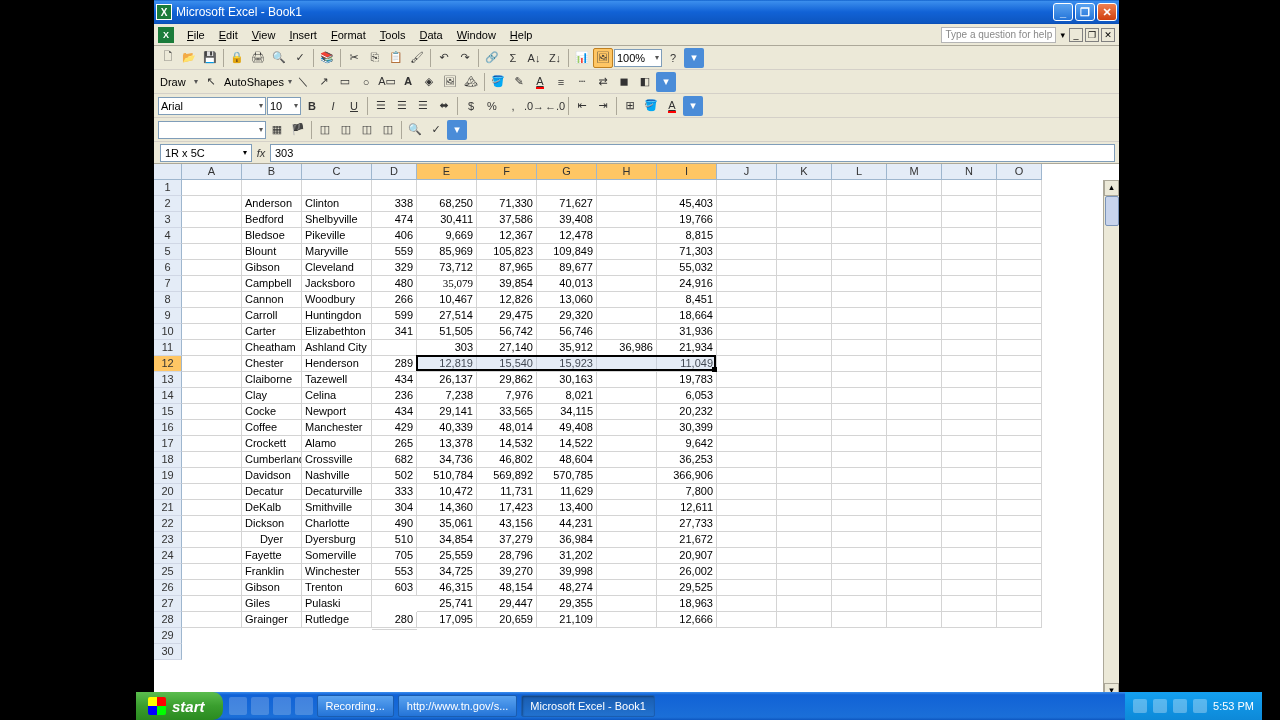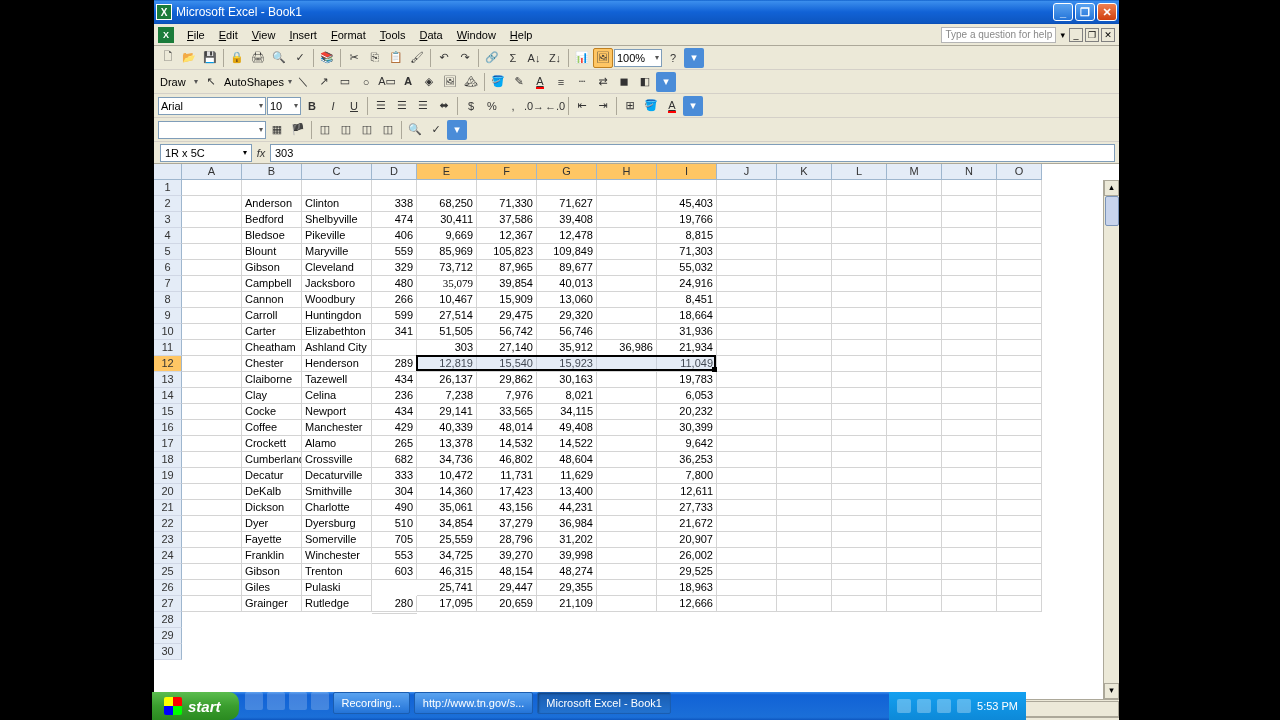--- a/index.html
+++ b/index.html
@@ -46,21 +46,21 @@
 .vscroll .thumb { position: absolute; top: 16px; width: 14px; left: 1px; height: 30px; background: #c8d4ec; border: 1px solid #7b94b8; border-radius: 2px; }
 .sheettabs { background: #ece9d8; height: 18px; display: flex; align-items: center; font-size: 10px; border-top: 1px solid #aca899; position: relative; }
 .sheettabs .nav { display: flex; }
 .sheettabs .nav span { width: 16px; height: 16px; border: 1px solid #aca899; text-align: center; line-height: 13px; font-size: 9px; }
 .tab { padding: 1px 8px; background: #fff; border: 1px solid #808080; border-top: none; margin-left: -1px; position: relative; }
 .tab.active { font-weight: bold; background: #fff; }
 .tab.inactive { background: #ece9d8; }
 .hscroll { margin-left: auto; height: 16px; width: 400px; background: #ece9d8; border: 1px solid #aca899; position: relative; }
 .hscroll .thumb { position: absolute; left: 16px; width: 100px; height: 12px; top: 1px; background: #c8d4ec; border: 1px solid #7b94b8; border-radius: 2px; }
 .statusbar { background: #ece9d8; height: 18px; border-top: 1px solid #aca899; display: flex; align-items: center; font-size: 11px; padding: 0 6px; }
-.taskbar { position: absolute; left: 152px; bottom: 0; width: 874px; height: 28px; background: linear-gradient(to bottom, #3b8eed 0%, #1162d6 10%, #1b6fd8 90%, #0d56c0 100%); display: flex; }
+.taskbar { position: absolute; left: 136px; bottom: 0; width: 1126px; height: 28px; background: linear-gradient(to bottom, #3b8eed 0%, #1162d6 10%, #1b6fd8 90%, #0d56c0 100%); display: flex; align-items: center; }
 .startbtn { height: 28px; background: linear-gradient(to bottom, #5bbd4e 0%, #3a9e2e 50%, #2a8a20 100%); color: #fff; font-style: italic; font-weight: bold; font-size: 15px; padding: 0 18px 0 12px; display: flex; align-items: center; border-radius: 0 10px 10px 0; }
 .startbtn::before { content: ''; width: 18px; height: 18px; background: conic-gradient(#f00 0 25%, #0f0 25% 50%, #00f 50% 75%, #ff0 75% 100%); margin-right: 6px; border-radius: 2px; }
 .qlaunch { display: flex; gap: 4px; margin-left: 6px; }
 .qlaunch span { width: 18px; height: 18px; background: rgba(255,255,255,0.2); border-radius: 2px; }
 .taskbtn { height: 22px; background: linear-gradient(to bottom, #5aa3f0, #2474d8); color: #fff; font-size: 11px; padding: 0 8px; margin-left: 4px; display: flex; align-items: center; border-radius: 2px; border: 1px solid #1a5db0; max-width: 145px; overflow: hidden; white-space: nowrap; }
 .taskbtn.active { background: linear-gradient(to bottom, #1a5db0, #2272d0); box-shadow: inset 1px 1px 2px rgba(0,0,0,0.3); }
 .tray { margin-left: auto; height: 28px; background: linear-gradient(to bottom, #14a0f0, #0d89d8); display: flex; align-items: center; padding: 0 8px; color: #fff; font-size: 11px; gap: 6px; }
 .tray .ticon { width: 14px; height: 14px; background: rgba(255,255,255,0.3); border-radius: 2px; }
 </style>
 </head>
@@ -395,21 +395,21 @@
           <div class="cell" style="width: 55px;"></div>
           <div class="cell" style="width: 55px;"></div>
           <div class="cell" style="width: 45px;"></div>
         </div>
         <div class="row">
           <div class="cell" style="width: 60px;"></div>
           <div class="cell" style="width: 60px;">Cannon</div>
           <div class="cell" style="width: 70px;">Woodbury</div>
           <div class="cell num" style="width: 45px;">266</div>
           <div class="cell num" style="width: 60px;">10,467</div>
-          <div class="cell num" style="width: 60px;">15,909</div>
+          <div class="cell num" style="width: 60px;">12,826</div>
           <div class="cell num" style="width: 60px;">13,060</div>
           <div class="cell num" style="width: 60px;"></div>
           <div class="cell num" style="width: 60px;">8,451</div>
           <div class="cell" style="width: 60px;"></div>
           <div class="cell" style="width: 55px;"></div>
           <div class="cell" style="width: 55px;"></div>
           <div class="cell" style="width: 55px;"></div>
           <div class="cell" style="width: 55px;"></div>
           <div class="cell" style="width: 45px;"></div>
         </div>
@@ -578,20 +578,37 @@
           <div class="cell num" style="width: 60px;">36,253</div>
           <div class="cell" style="width: 60px;"></div>
           <div class="cell" style="width: 55px;"></div>
           <div class="cell" style="width: 55px;"></div>
           <div class="cell" style="width: 55px;"></div>
           <div class="cell" style="width: 55px;"></div>
           <div class="cell" style="width: 45px;"></div>
         </div>
         <div class="row">
           <div class="cell" style="width: 60px;"></div>
+          <div class="cell" style="width: 60px;">Davidson</div>
+          <div class="cell" style="width: 70px;">Nashville</div>
+          <div class="cell num" style="width: 45px;">502</div>
+          <div class="cell num" style="width: 60px;">510,784</div>
+          <div class="cell num" style="width: 60px;">569,892</div>
+          <div class="cell num" style="width: 60px;">570,785</div>
+          <div class="cell num" style="width: 60px;"></div>
+          <div class="cell num" style="width: 60px;">366,906</div>
+          <div class="cell" style="width: 60px;"></div>
+          <div class="cell" style="width: 55px;"></div>
+          <div class="cell" style="width: 55px;"></div>
+          <div class="cell" style="width: 55px;"></div>
+          <div class="cell" style="width: 55px;"></div>
+          <div class="cell" style="width: 45px;"></div>
+        </div>
+        <div class="row">
+          <div class="cell" style="width: 60px;"></div>
           <div class="cell" style="width: 60px;">Decatur</div>
           <div class="cell" style="width: 70px;">Decaturville</div>
           <div class="cell num" style="width: 45px;">333</div>
           <div class="cell num" style="width: 60px;">10,472</div>
           <div class="cell num" style="width: 60px;">11,731</div>
           <div class="cell num" style="width: 60px;">11,629</div>
           <div class="cell num" style="width: 60px;"></div>
           <div class="cell num" style="width: 60px;">7,800</div>
           <div class="cell" style="width: 60px;"></div>
           <div class="cell" style="width: 55px;"></div>
@@ -629,21 +646,21 @@
           <div class="cell num" style="width: 60px;">27,733</div>
           <div class="cell" style="width: 60px;"></div>
           <div class="cell" style="width: 55px;"></div>
           <div class="cell" style="width: 55px;"></div>
           <div class="cell" style="width: 55px;"></div>
           <div class="cell" style="width: 55px;"></div>
           <div class="cell" style="width: 45px;"></div>
         </div>
         <div class="row">
           <div class="cell" style="width: 60px;"></div>
-          <div class="cell" style="width: 60px;">Dyer</div>
+          <div class="cell" style="width: 60px; text-align: center;">Dyer</div>
           <div class="cell" style="width: 70px;">Dyersburg</div>
           <div class="cell num" style="width: 45px;">510</div>
           <div class="cell num" style="width: 60px;">34,854</div>
           <div class="cell num" style="width: 60px;">37,279</div>
           <div class="cell num" style="width: 60px;">36,984</div>
           <div class="cell num" style="width: 60px;"></div>
           <div class="cell num" style="width: 60px;">21,672</div>
           <div class="cell" style="width: 60px;"></div>
           <div class="cell" style="width: 55px;"></div>
           <div class="cell" style="width: 55px;"></div>

